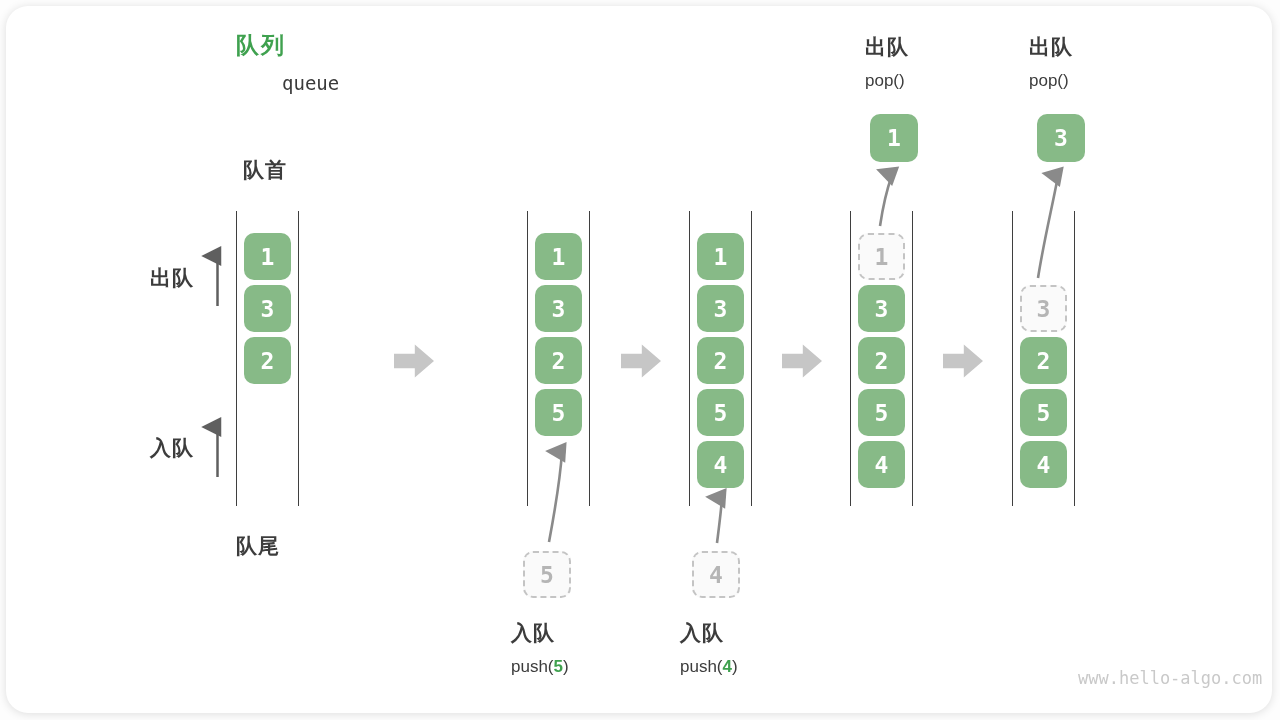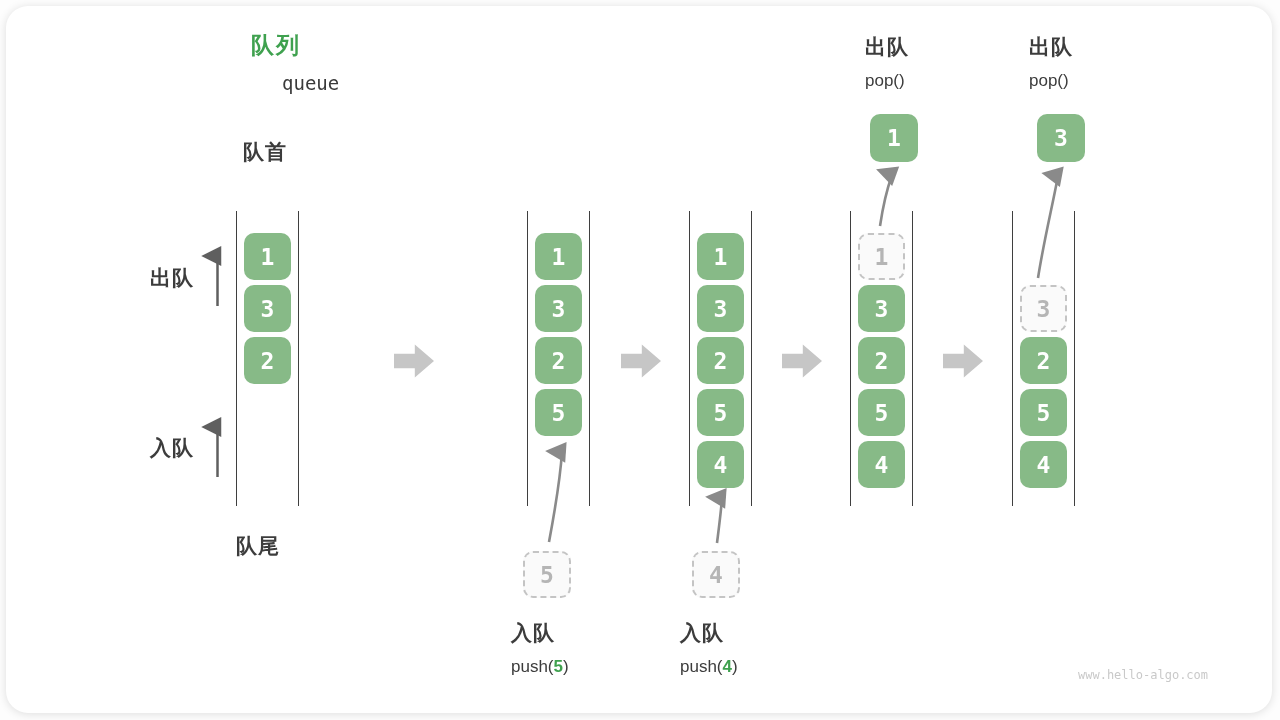--- a/index.html
+++ b/index.html
@@ -22,32 +22,32 @@
     display:flex;align-items:center;justify-content:center;
     font-family:"DejaVu Sans Mono","Liberation Mono",monospace;font-size:23px;font-weight:600;}
   .stage-box{width:48px;height:47px;border-radius:10px;background:#fafafa;border:2px dashed #c4c4c4;
     color:#b5b5b5;display:flex;align-items:center;justify-content:center;box-sizing:border-box;
     font-family:"DejaVu Sans Mono","Liberation Mono",monospace;font-size:23px;font-weight:600;}
   .step-arrow{width:40px;height:36px;background:#c6c6c6;
     clip-path:polygon(0 30%,52% 30%,52% 4%,100% 50%,52% 96%,52% 70%,0 70%);}
   .op-label{line-height:34px;}
   .op-fn{font-family:Liberation Sans, sans-serif;font-size:17px;color:#3c3c3c;font-weight:normal;letter-spacing:0;}
   .op-arg{color:#3fa14f;font-weight:bold;}
-  .watermark{font-family:"DejaVu Sans Mono","Liberation Mono",monospace;font-size:12px;color:#c9c9c9;}
+  .watermark{font-family:"DejaVu Sans Mono","Liberation Mono",monospace;font-size:17px;color:#c9c9c9;}
   svg.overlay{position:absolute;left:0;top:0;width:1280px;height:720px;pointer-events:none;}
 </style>
 </head>
 <body>
 
 <div class="card"></div>
 
-<div class="abs title-zh" style="left:251px;top:30px;">队列</div>
+<div class="abs title-zh" style="left:236px;top:30px;">队列</div>
 <div class="abs title-en mono" style="left:234px;top:72px;">queue</div>
 
-<div class="abs zh" style="left:243px;top:138px;">队首</div>
+<div class="abs zh" style="left:243px;top:156px;">队首</div>
 <div class="abs zh" style="left:150px;top:264px;">出队</div>
 <div class="abs zh" style="left:150px;top:434px;">入队</div>
 <div class="abs zh" style="left:236px;top:532px;">队尾</div>
 
 <div class="queue-col" style="left:236px;">
     <div class="slot solid" style="top: 22px;">1</div>
     <div class="slot solid" style="top: 74px;">3</div>
     <div class="slot solid" style="top: 126px;">2</div>
   </div>
 <div class="queue-col" style="left:527px;">

